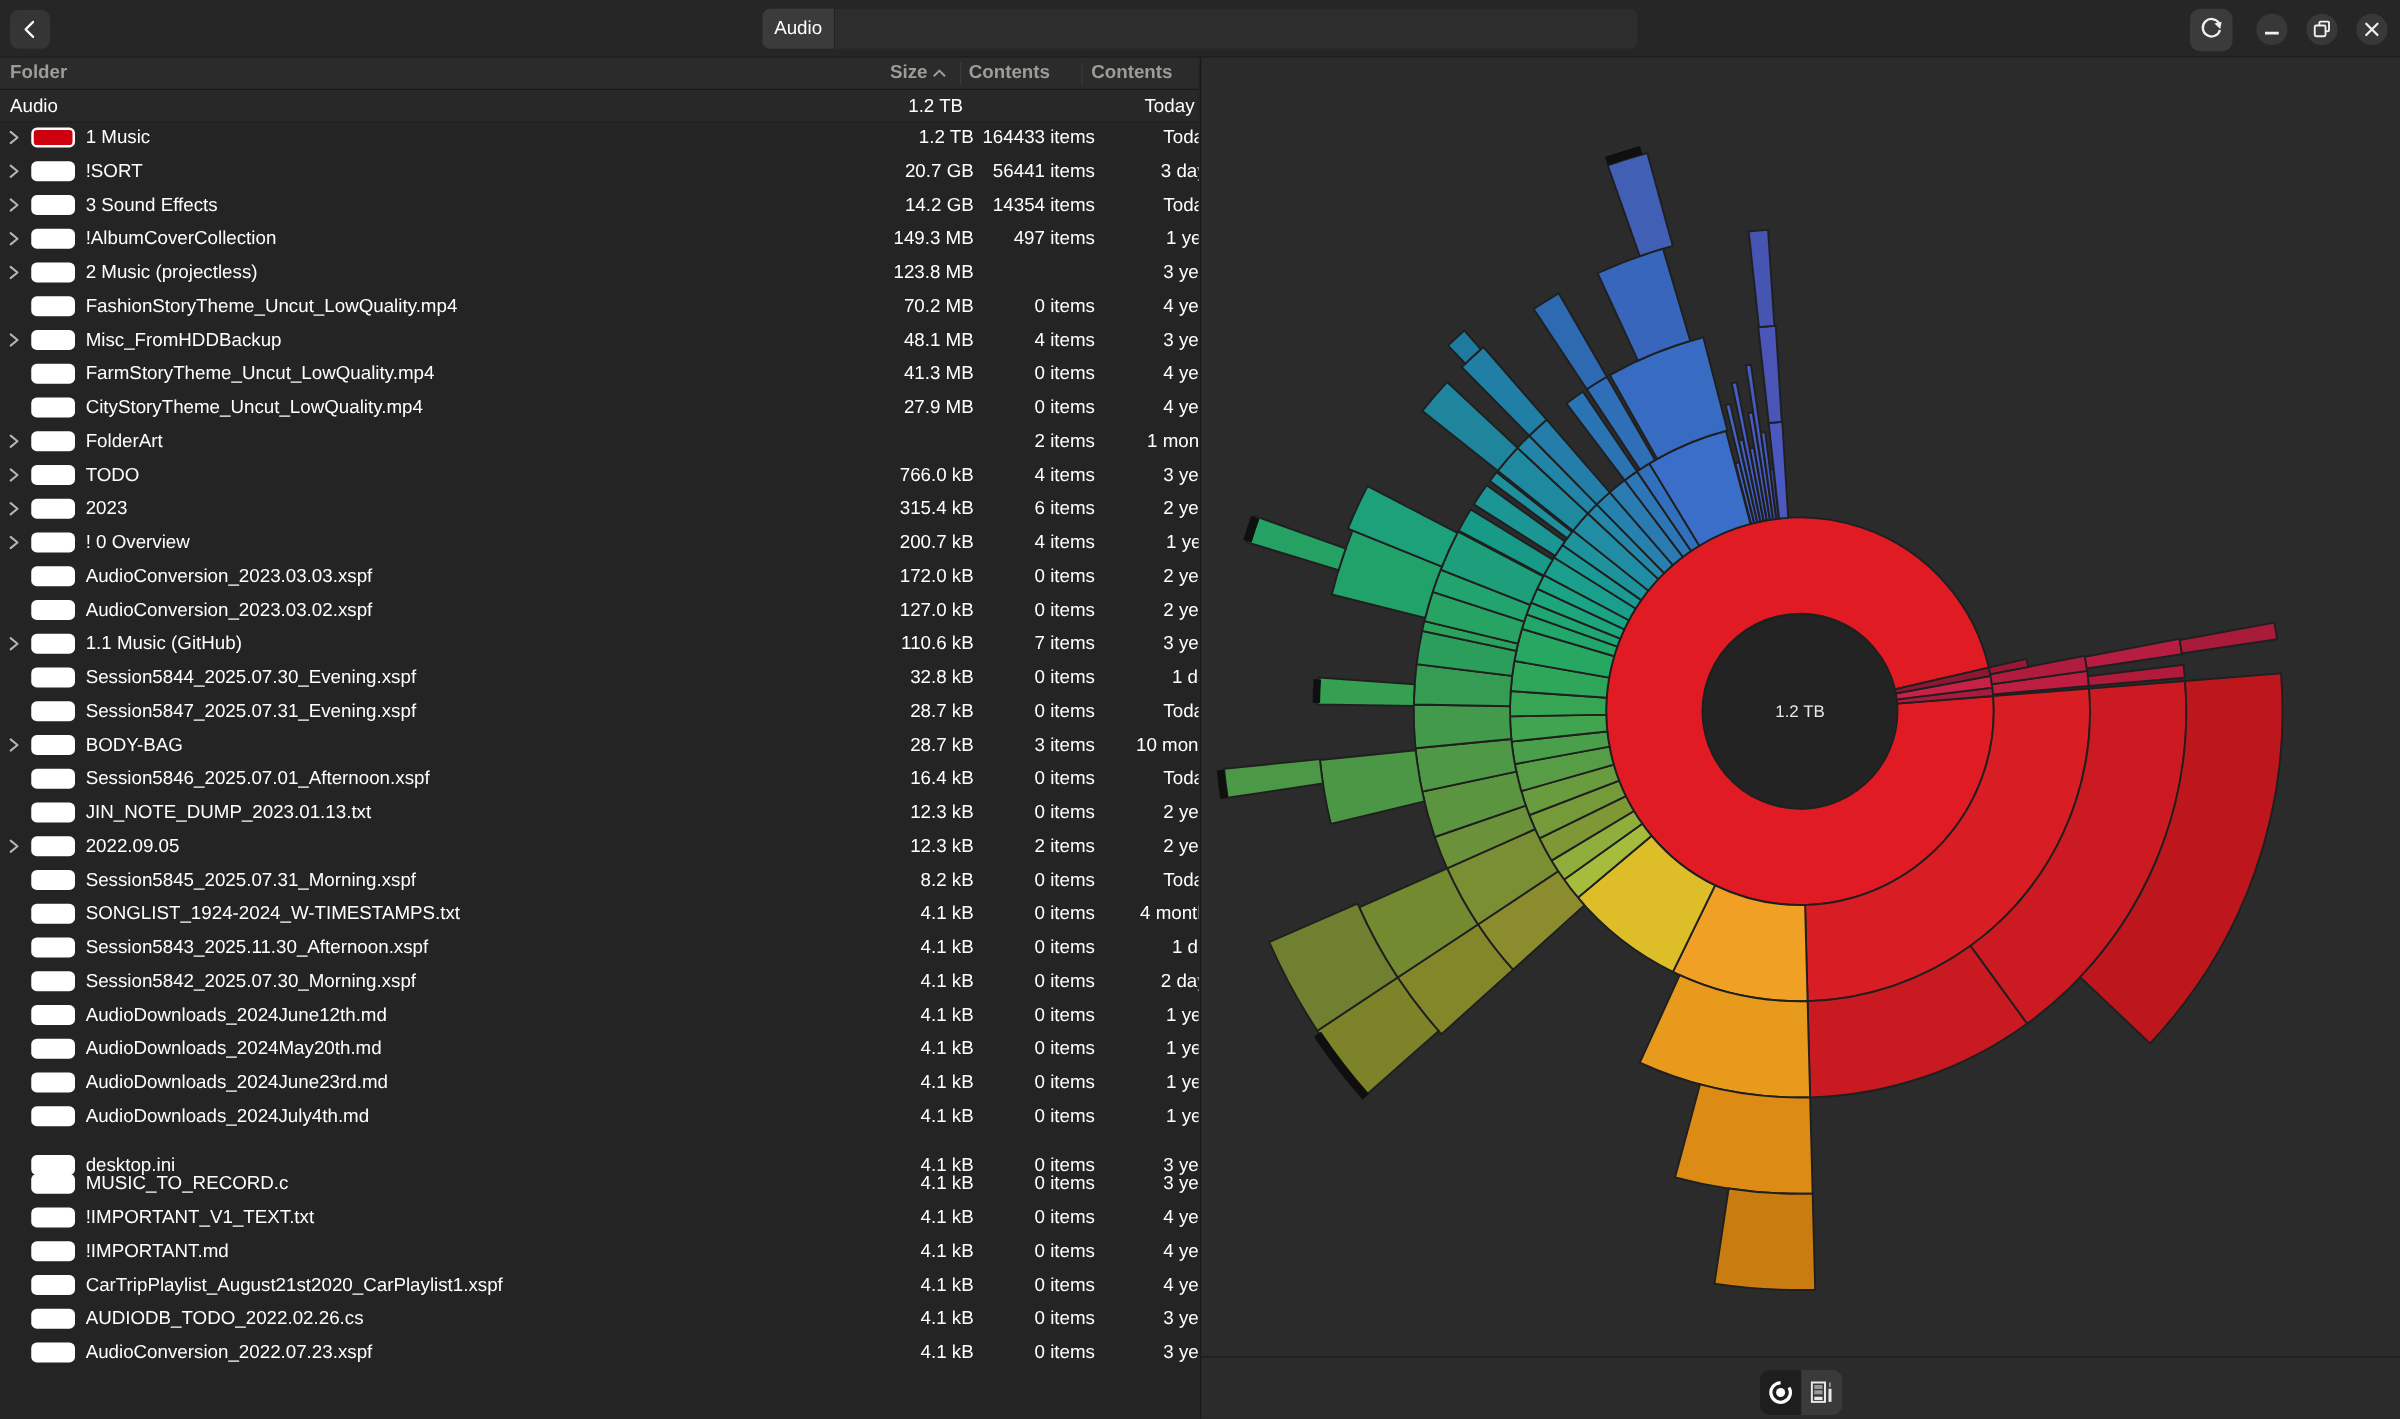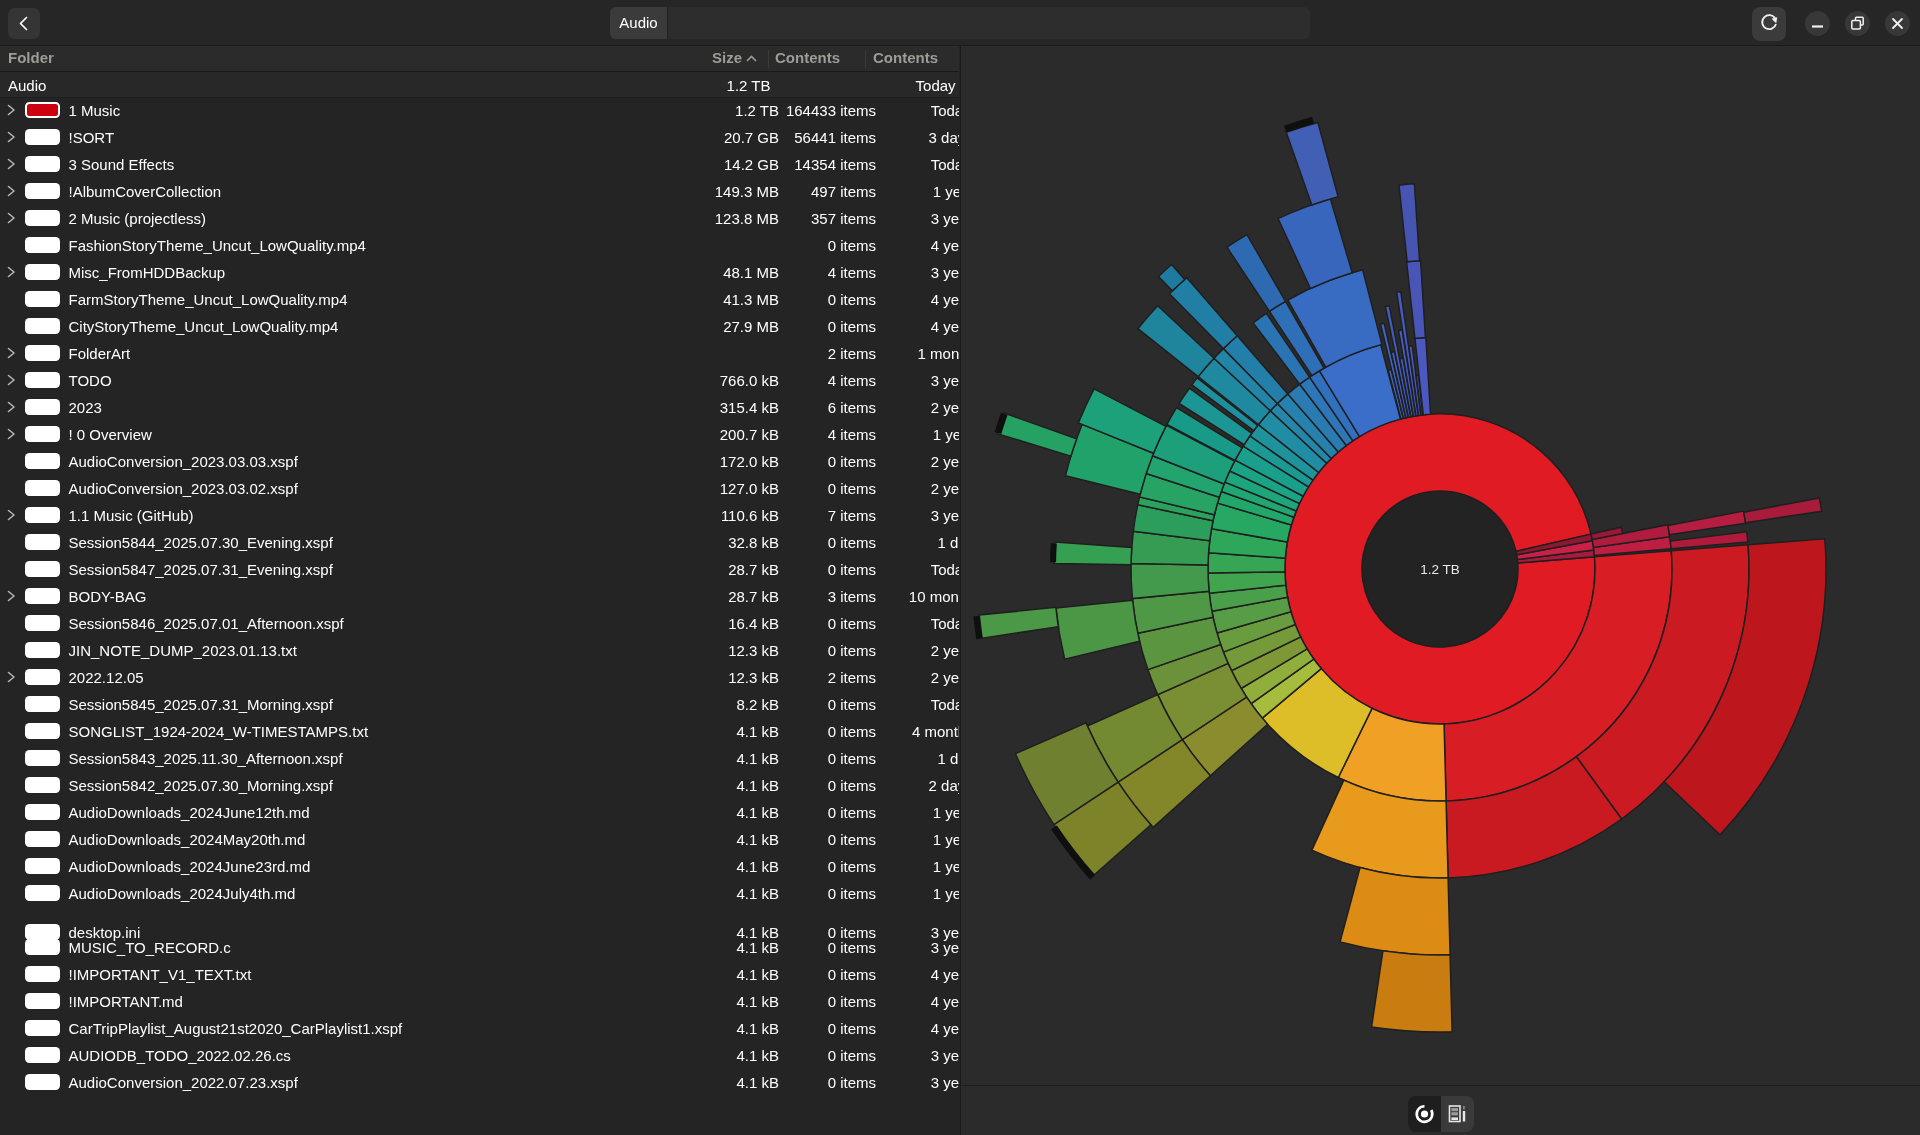--- a/index.html
+++ b/index.html
@@ -142,26 +142,26 @@
           <span class="it">497 items</span>
           <span class="md" style="left:932.8px">1 year ago</span>
         </div>
 <div class="row" style="top:106.4px">
           <span class="exp"><svg width="10" height="13">
               <path d="M 2.5 2 L 8 6.5 L 2.5 11" stroke="#b5b5b5" stroke-width="1.6" fill="none" stroke-linecap="round" stroke-linejoin="round"></path>
             </svg></span>
           <span class="chip" style="background:#ffffff;"></span>
           <span class="nm">2 Music (projectless)</span>
           <span class="sz">123.8 MB</span>
-          <span class="it">357 items</span>
           <span class="md" style="left:930.7px">3 years ago</span>
         </div>
 <div class="row" style="top:133.4px">
           <span class="chip" style="background:#ffffff;"></span>
           <span class="nm">FashionStoryTheme_Uncut_LowQuality.mp4</span>
+          <span class="sz">70.2 MB</span>
           <span class="it">0 items</span>
           <span class="md" style="left:930.7px">4 years ago</span>
         </div>
 <div class="row" style="top:160.4px">
           <span class="exp"><svg width="10" height="13">
               <path d="M 2.5 2 L 8 6.5 L 2.5 11" stroke="#b5b5b5" stroke-width="1.6" fill="none" stroke-linecap="round" stroke-linejoin="round"></path>
             </svg></span>
           <span class="chip" style="background:#ffffff;"></span>
           <span class="nm">Misc_FromHDDBackup</span>
           <span class="sz">48.1 MB</span>
@@ -281,21 +281,21 @@
           <span class="nm">JIN_NOTE_DUMP_2023.01.13.txt</span>
           <span class="sz">12.3 kB</span>
           <span class="it">0 items</span>
           <span class="md" style="left:930.7px">2 years ago</span>
         </div>
 <div class="row" style="top:565.4px">
           <span class="exp"><svg width="10" height="13">
               <path d="M 2.5 2 L 8 6.5 L 2.5 11" stroke="#b5b5b5" stroke-width="1.6" fill="none" stroke-linecap="round" stroke-linejoin="round"></path>
             </svg></span>
           <span class="chip" style="background:#ffffff;"></span>
-          <span class="nm">2022.12.05</span>
+          <span class="nm">2022.09.05</span>
           <span class="sz">12.3 kB</span>
           <span class="it">2 items</span>
           <span class="md" style="left:930.7px">2 years ago</span>
         </div>
 <div class="row" style="top:592.4px">
           <span class="chip" style="background:#ffffff;"></span>
           <span class="nm">Session5845_2025.07.31_Morning.xspf</span>
           <span class="sz">8.2 kB</span>
           <span class="it">0 items</span>
           <span class="md" style="left:930.7px">Today at 09</span>

